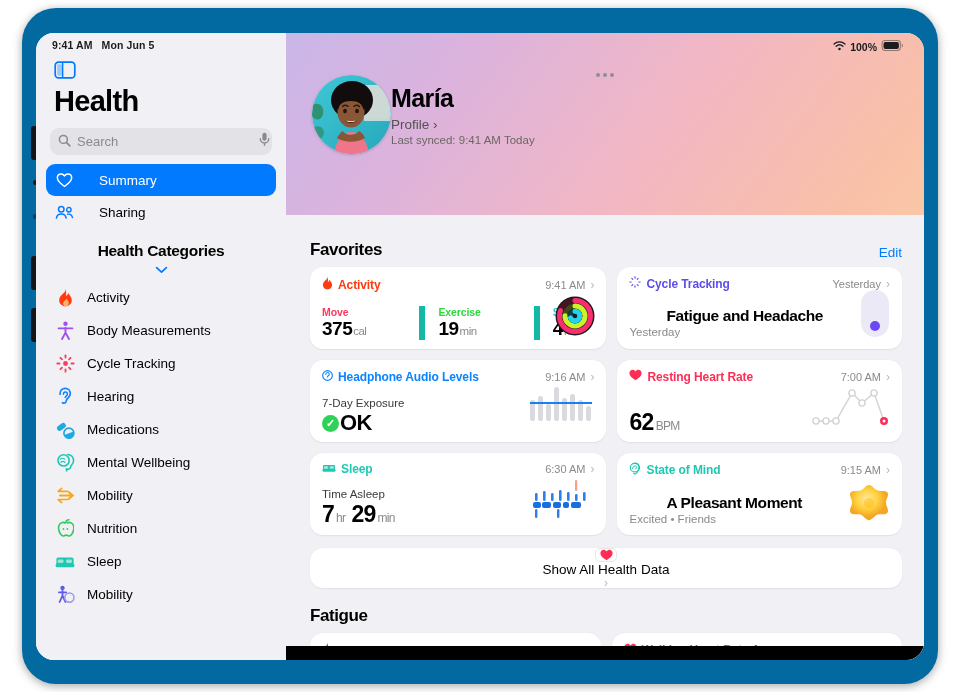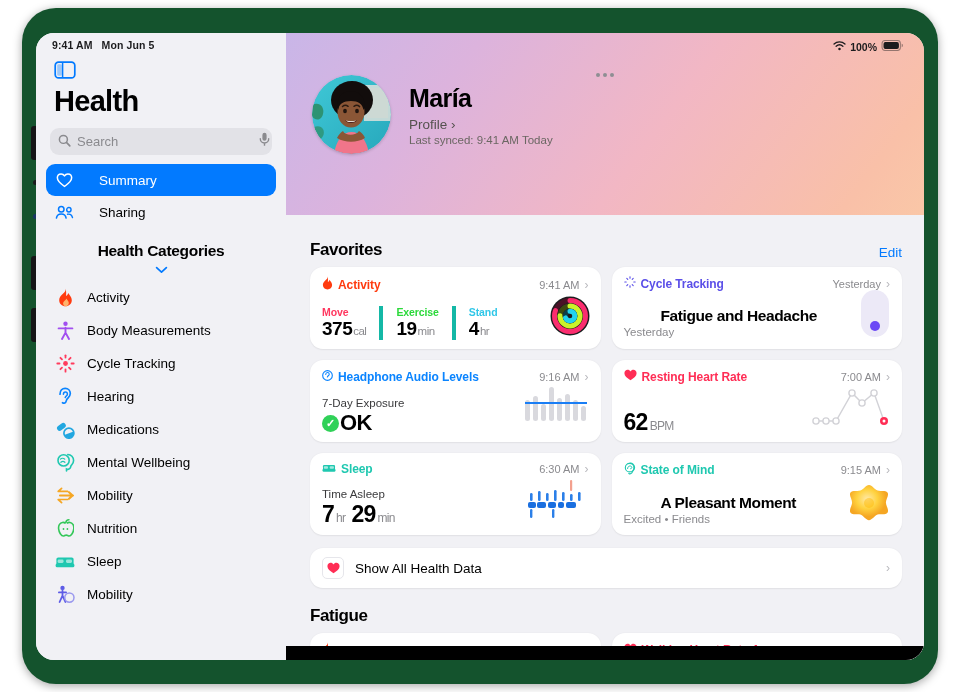--- a/index.html
+++ b/index.html
@@ -9,21 +9,21 @@
     font-family: "Liberation Sans", sans-serif;
     overflow: hidden;
     position: relative;
   }
 
   
   #device {
     position: absolute;
     left: 22px; top: 8px;
     width: 916px; height: 676px;
-    background: #14532d;
+    background: #0369a1;
     border-radius: 34px;
     box-shadow: 0 2px 10px rgba(0,0,0,.35);
   }
   #bezel-inner {
     position: absolute;
     left: 14px; top: 25px;
     width: 888px; height: 627px;
     border-radius: 18px;
     overflow: hidden;
     background: #f2f2f7;
@@ -111,21 +111,21 @@
     gap: 4px; padding: 7px 20px 0 0;
     font-size: 10.5px; font-weight: bold; color: #1c1c1e;
   }
   #multitask-dots {
     position: absolute; left: 50%; transform: translateX(-50%);
     top: 40px; display: flex; gap: 3px;
   }
   #multitask-dots i { width: 4px; height: 4px; border-radius: 50%; background: #8e8e93; display:block; }
 
   #profile {
-    display: flex; align-items: center; gap: 18px;
+    display: flex; align-items: center; 
     padding: 22px 0 0 26px;
   }
   #avatar {
     width: 79px; height: 79px; border-radius: 50%;
     overflow: hidden; flex: 0 0 79px;
     box-shadow: 0 1px 3px rgba(0,0,0,.18);
   }
   #profile-name { font-size: 25px; font-weight: bold; color: #000; letter-spacing: -.6px; }
   #profile-link { font-size: 13.5px; color: #55524f; margin-top: 4px; }
   #profile-sync { font-size: 11.5px; color: #6b6763; margin-top: 2px; }
@@ -148,41 +148,42 @@
   }
   .card-top { display: flex; align-items: center; justify-content: space-between; }
   .card-title { display: flex; align-items: center; gap: 5px;
                 font-size: 12px; font-weight: bold; letter-spacing: -.1px; }
   .card-meta { display: flex; align-items: center; gap: 5px;
                font-size: 11px; color: #8a8a8e; }
   .chev { color: #b9b9be; font-size: 12px; line-height: 1; }
 
   .metrics { display: flex; align-items: flex-end; margin-top: 13px; }
   .metric { padding-right: 13px; }
-  .metric + .metric { border-left: 4px solid #14b8a6; padding-left: 13px; }
+  .metric + .metric { border-left: 6px solid #14b8a6; padding-left: 13px; margin-left: 40px; }
   .metric .lbl { font-size: 10.5px; font-weight: bold; letter-spacing: -.1px; }
   .metric .val { font-size: 19px; font-weight: bold; color: #000; letter-spacing: -.5px; }
   .metric .unit { font-size: 11.5px; color: #8a8a8e; font-weight: normal; margin-left: 1px; }
 
   .big-head { font-size: 15.5px; font-weight: bold; color: #000;
               margin-top: 16px; letter-spacing: -.4px; padding-left: 37px; }
   .sub-line { font-size: 11.5px; color: #8a8a8e; margin-top: 1px; }
   .small-lbl { font-size: 11.5px; color: #3a3a3c; margin-top: 12px; }
 
   .big-num { font-size: 23px; font-weight: bold; color: #000;
              letter-spacing: -.7px; margin-top: 1px; display: flex; align-items: baseline; }
   .big-num .u { font-size: 12px; color: #8a8a8e; font-weight: normal; margin-left: 2px; }
 
   .art { position: absolute; right: 11px; bottom: 9px; }
 
   .row-card {
     margin: 13px 22px 0 24px;
     background: #fff; border-radius: 13px; height: 40px;
-    display: flex; align-items: center; padding: 0 12px; gap: 11px;
+    display: flex; align-items: center; padding: 0 12px; 
     box-shadow: 0 0.5px 1.5px rgba(0,0,0,.07);
+    flex-direction: column;
   }
   .row-card .tile {
     width: 22px; height: 22px; border-radius: 5px;
     border: 1px solid #e6e6eb; display: flex; align-items: center; justify-content: center;
   }
   .row-card .lab { flex: 1; font-size: 13.5px; color: #000; }
 
   #trends-wrap { margin-top: 18px; }
   .trend-card {
     background: #fff; border-radius: 13px; height: 34px;

